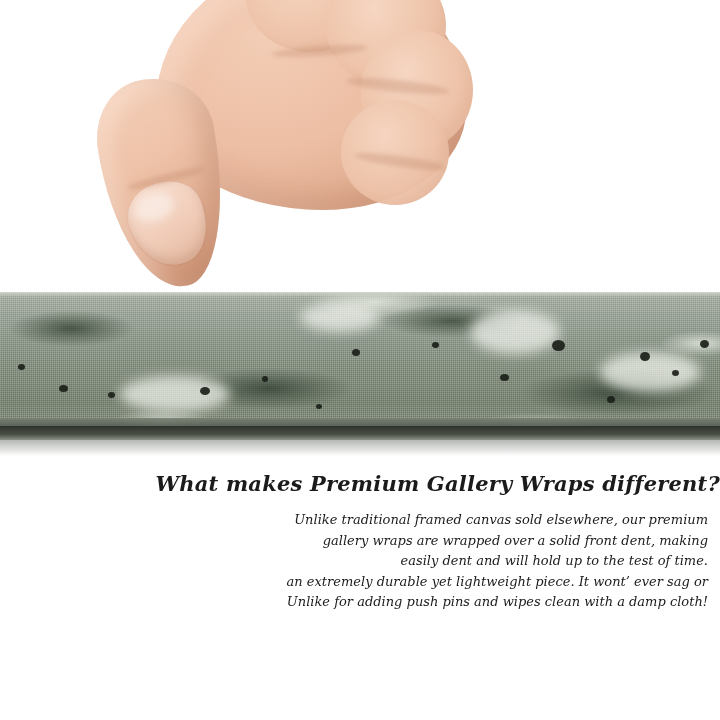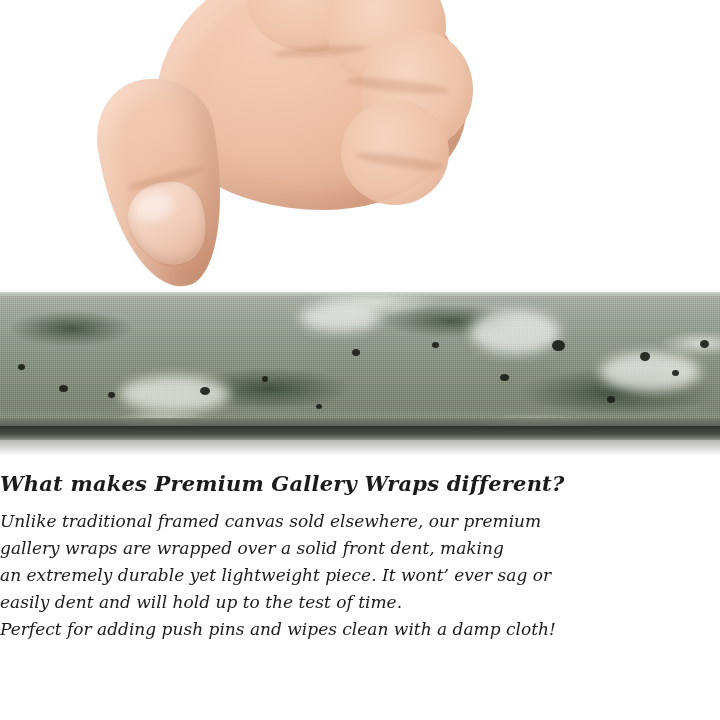--- a/index.html
+++ b/index.html
@@ -176,38 +176,38 @@
     height: 16px;
     background: linear-gradient(180deg, rgba(120,124,116,0.55) 0%, rgba(255,255,255,0) 100%);
   }
 
   
   .caption {
     position: absolute;
     left: 0;
     top: 470px;
     width: 720px;
-    text-align: left;
+    text-align: right;
     color: #1b1b1b;
     font-family: "DejaVu Serif", serif;
   }
   .caption-heading {
     font-size: 21px;
     font-style: italic;
     font-weight: 700;
     letter-spacing: .2px;
     margin: 0 0 10px 0;
     line-height: 1.35;
   }
   .caption-body {
-    font-size: 17px;
+    font-size: 13px;
     font-style: italic;
     font-weight: 400;
     line-height: 1.58;
-    margin: 0;
+    margin: 12px;
   }
   .caption-body .line { display: block; }
 </style>
 </head>
 <body>
 
 <div class="scene">
 
   <div class="hand-area">
     <div class="hand">
@@ -253,19 +253,19 @@
     <div class="strip-bevel"></div>
     <div class="strip-shadow"></div>
   </div>
   <div class="strip-dropshadow"></div>
 
   <div class="caption">
     <p class="caption-heading">What makes Premium Gallery Wraps different?</p>
     <p class="caption-body">
       <span class="line">Unlike traditional framed canvas sold elsewhere, our premium</span>
       <span class="line">gallery wraps are wrapped over a solid front dent, making</span>
+      <span class="line">easily dent and will hold up to the test of time.</span>
       <span class="line">an extremely durable yet lightweight piece. It wont’ ever sag or</span>
-      <span class="line">easily dent and will hold up to the test of time.</span>
-      <span class="line">Perfect for adding push pins and wipes clean with a damp cloth!</span>
+      <span class="line">Unlike for adding push pins and wipes clean with a damp cloth!</span>
     </p>
   </div>
 
 </div>
 
 </body></html>

